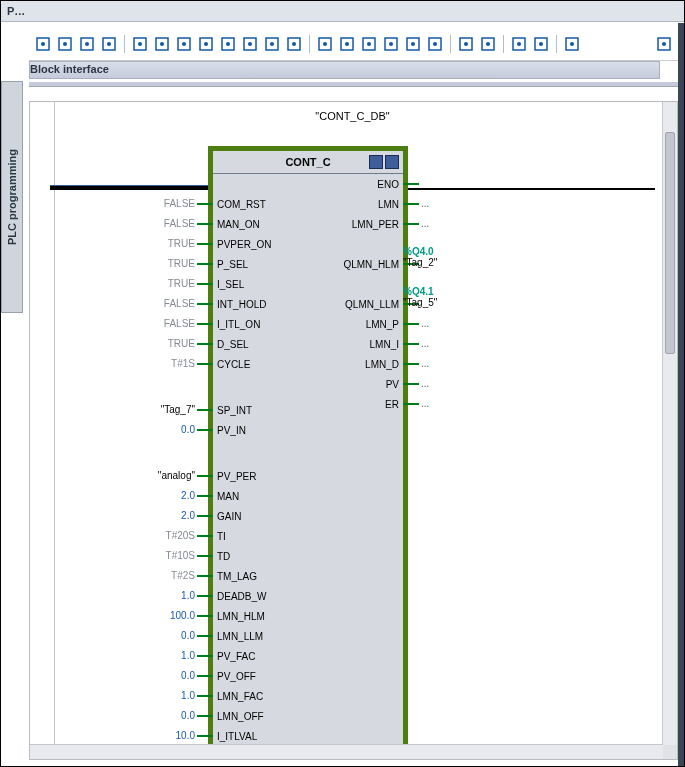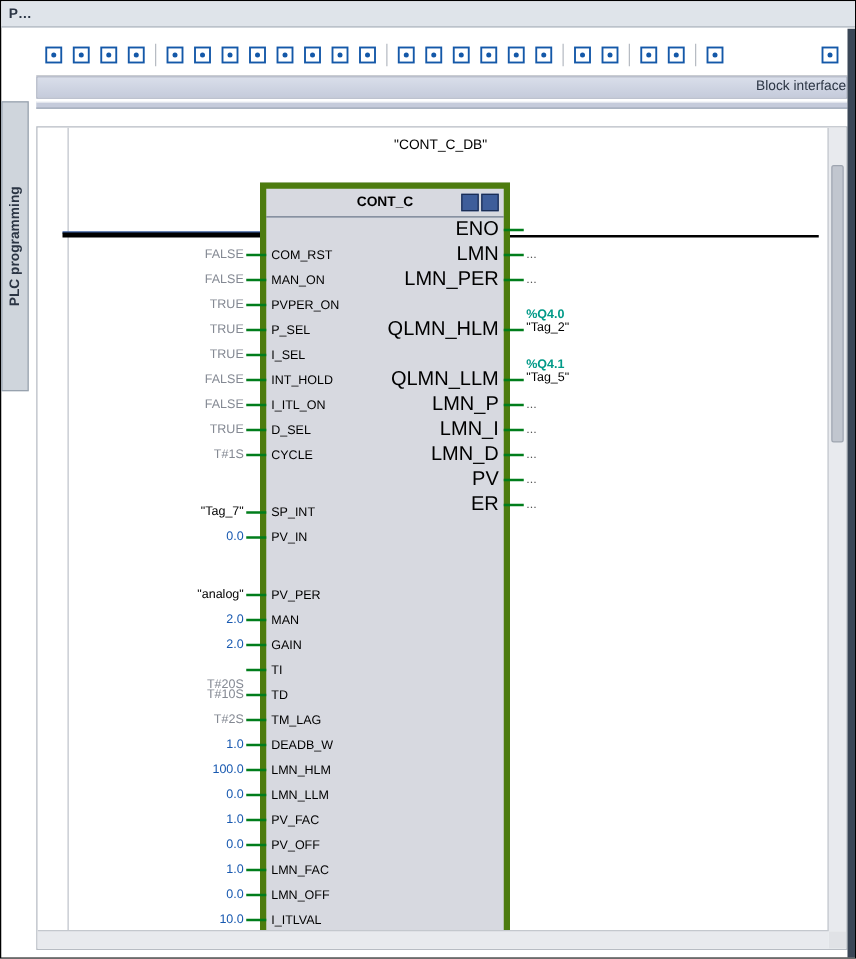--- a/index.html
+++ b/index.html
@@ -8,49 +8,49 @@
   .titlebar .crumb{display:flex;align-items:center;gap:3px;flex:1;min-width:0}
   .titlebar .sep{width:7px;height:7px;border-top:2px solid #9fb1c7;border-right:2px solid #9fb1c7;transform:rotate(45deg);margin:0 4px;flex:0 0 auto}
   .titlebar .wctl{display:flex;gap:2px;align-items:center}
   .titlebar .wbtn{width:16px;height:14px;display:flex;align-items:center;justify-content:center;color:#cfd8e4;font-weight:bold}
   .substrip{height:20px;background:#dfe4ea;border-bottom:1px solid #b0b7c0;display:flex;align-items:center;padding-left:6px;font-weight:600;color:#2b3544}
   .sidetab{position:absolute;left:0;top:80px;width:20px;height:230px;background:#cfd5dc;border:1px solid #98a2ae;writing-mode:vertical-rl;transform:rotate(180deg);display:flex;align-items:center;justify-content:center;font-size:11px;color:#2b3544;font-weight:600}
   .toolbar{height:28px;margin:6px 6px 0 28px;display:flex;align-items:center;gap:2px;padding:2px 4px;border-bottom:1px solid #c9ccd1;background:#fff;overflow:hidden}
   .tb{width:18px;height:18px;display:flex;align-items:center;justify-content:center;border:1px solid transparent;color:#1458a8;position:relative;flex:0 0 auto}
   .tb svg{width:16px;height:16px}
   .tbsep{width:1px;height:18px;background:#b7bcc3;margin:0 3px;flex:0 0 auto}
-  .ifacebar{height:16px;margin:0 6px 0 28px;background:linear-gradient(#d9deea,#c5cbdb);border:1px solid #a8afc0;color:#2b3544;font-size:11px;font-weight:400;text-align:right;line-height:15px}
+  .ifacebar{height:16px;margin:0 24px 0 28px;background:linear-gradient(#d9deea,#c5cbdb);border:1px solid #a8afc0;color:#2b3544;font-size:11px;font-weight:700;text-align:left;line-height:15px}
   .dragbar{height:4px;margin:2px 6px 2px 28px;background:#c5cbdb;border-top:1px solid #fff;border-bottom:1px solid #9da6b5}
   .editor{position:absolute;left:28px;right:6px;top:100px;bottom:6px;border:1px solid #b7bcc3;background:#fff;overflow:hidden}
   .scrollv{position:absolute;right:0;top:0;bottom:14px;width:14px;background:#e8eaee;border-left:1px solid #c4c8ce}
   .scrollh{position:absolute;left:0;right:14px;bottom:0;height:14px;background:#e8eaee;border-top:1px solid #c4c8ce}
   .corner{position:absolute;right:0;bottom:0;width:14px;height:14px;background:#e0e2e6}
   .thumb{position:absolute;left:2px;right:2px;top:30px;height:220px;background:#c1c6cf;border:1px solid #9ea5b0;border-radius:2px}
   .canvas{position:absolute;left:0;right:14px;top:0;bottom:14px;overflow:hidden}
   .net{position:absolute;left:20px;top:8px;right:8px}
   .dbtag{color:#009a88;font-weight:600;text-align:center;font-size:11px}
   .dbname{color:#000;text-align:center;font-size:11px}
   .block{position:absolute;left:158px;top:36px;width:190px;background:#d7d9e0;border:5px solid #4d7c0f}
   .block .hdr{height:22px;border-bottom:1px solid #6d7a8c;display:flex;align-items:center;justify-content:center;font-weight:600;color:#000;position:relative}
   .block .hdr .ic{position:absolute;right:4px;display:flex;gap:2px}
   .block .hdr .ic span{width:12px;height:12px;background:#3e5d9a;border:1px solid #1a2d55}
   .pins{position:relative}
   .pinrow{height:20px;display:flex;align-items:center}
   .pinL{position:absolute;left:4px;font-size:10px;color:#000}
-  .pinR{position:absolute;right:4px;font-size:16px;color:#000}
+  .pinR{position:absolute;right:4px;font-size:10px;color:#000}
   .conn{position:absolute;width:16px;height:0;border-top:2px solid #007d1b}
   .connL{right:100%}
   .connR{left:100%}
   .stub{position:absolute;left:100%;margin-left:18px;font-size:10px;color:#555;white-space:nowrap}
   .val{position:absolute;right:100%;margin-right:18px;font-size:10px;text-align:right;white-space:nowrap}
   .val.mono{color:#848993}
   .val.num{color:#1859b0}
   .val.db{color:#009a88;font-weight:600}
   .val.str{color:#000}
-  .outtag{position:absolute;left:100%;margin-left:18px;font-size:10px;white-space:nowrap}
+  .outtag{position:absolute;left:100%;font-size:10px;white-space:nowrap}
   .outtag .t1{color:#009a88;font-weight:600}
   .outtag .t2{color:#000}
   .rail{position:absolute;left:0;top:78px;width:158px;height:0;border-top:2px solid #000}
   .rail:after{content:"";position:absolute;left:0;top:-4px;right:0;border-top:2px solid #000}
   .rail2{position:absolute;left:0;top:75px;width:158px;height:0;border-top:2px solid #3b5e9e}
   .railout{position:absolute;left:348px;top:78px;right:0;height:0;border-top:2px solid #000}
   .pl{position:absolute;left:24px;top:0;bottom:0;width:0;border-left:1px solid #c0c4cb}
   .rightedge{position:absolute;right:0;top:22px;bottom:0;width:6px;background:#3a4656}
 </style>
 </head>
@@ -309,21 +309,21 @@
                 <div class="val num" style="top: 4px;">2.0</div>
               </div>
               <div class="pinrow" style="position: absolute; top: 332px; left: 0px; right: 0px;">
                 <span class="pinL">GAIN</span>
                 <div class="conn connL" style="top: 9px;"></div>
                 <div class="val num" style="top: 4px;">2.0</div>
               </div>
               <div class="pinrow" style="position: absolute; top: 352px; left: 0px; right: 0px;">
                 <span class="pinL">TI</span>
                 <div class="conn connL" style="top: 9px;"></div>
-                <div class="val mono" style="top: 4px; margin-top: 12px;">T#20S</div>
+                <div class="val mono" style="top: 4px;">T#20S</div>
               </div>
               <div class="pinrow" style="position: absolute; top: 372px; left: 0px; right: 0px;">
                 <span class="pinL">TD</span>
                 <div class="conn connL" style="top: 9px;"></div>
                 <div class="val mono" style="top: 4px;">T#10S</div>
               </div>
               <div class="pinrow" style="position: absolute; top: 392px; left: 0px; right: 0px;">
                 <span class="pinL">TM_LAG</span>
                 <div class="conn connL" style="top: 9px;"></div>
                 <div class="val mono" style="top: 4px;">T#2S</div>

